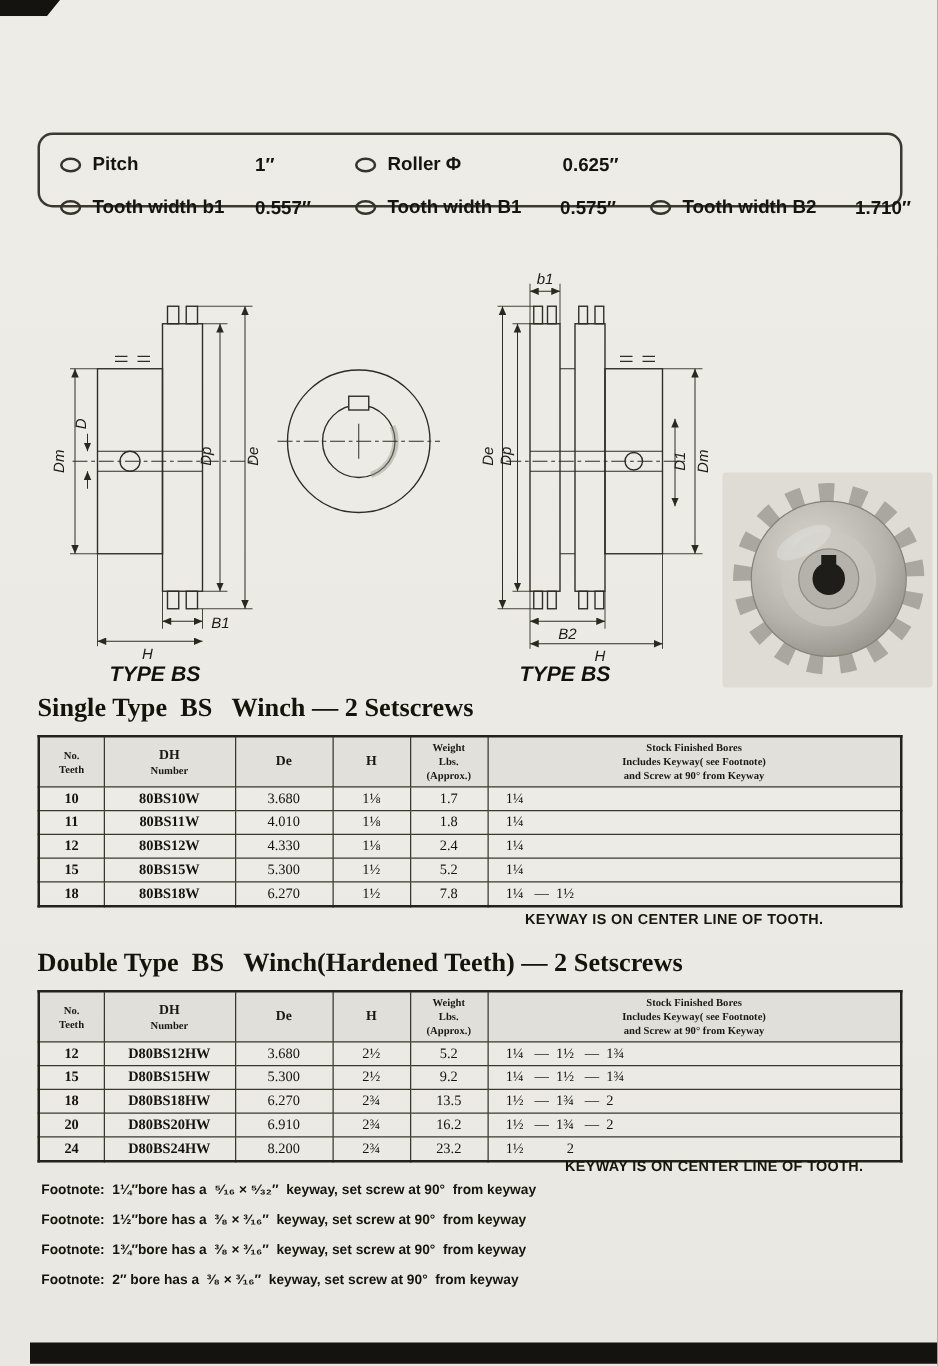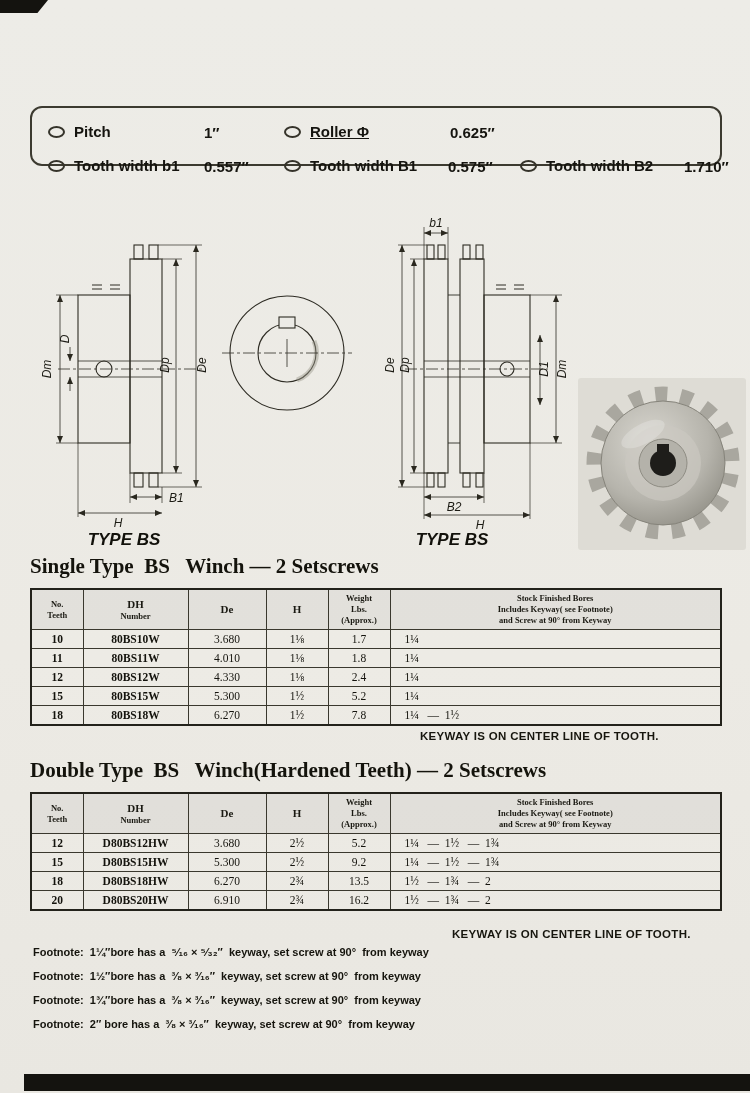--- a/index.html
+++ b/index.html
@@ -46,21 +46,21 @@
   <div class="corner-mark"></div>
 
 
   <div class="specs-box">
     <div class="spec-item" style="left:16px; top:15px;">
       <span class="oval"></span>
       <span class="spec-label">Pitch</span>
     </div>
     <span class="spec-value" style="left:172px; top:16px;">1″</span>
 
-    <div class="spec-item" style="left:252px; top:15px;text-decoration:underline;">
+    <div class="spec-item" style="left:252px; top:15px;">
       <span class="oval"></span>
       <span class="spec-label">Roller Φ</span>
     </div>
     <span class="spec-value" style="left:418px; top:16px;">0.625″</span>
 
     <div class="spec-item" style="left:16px; top:49px;">
       <span class="oval"></span>
       <span class="spec-label">Tooth width b1</span>
     </div>
     <span class="spec-value" style="left:172px; top:50px;">0.557″</span>
@@ -334,20 +334,28 @@
         <td class="bores">1½   —  1¾   —  2</td>
       </tr>
       <tr>
         <td class="teeth">20</td>
         <td class="dh">D80BS20HW</td>
         <td>6.910</td>
         <td>2¾</td>
         <td>16.2</td>
         <td class="bores">1½   —  1¾   —  2</td>
       </tr>
+      <tr>
+        <td class="teeth">24</td>
+        <td class="dh">D80BS24HW</td>
+        <td>8.200</td>
+        <td>2¾</td>
+        <td>23.2</td>
+        <td class="bores">1½            2</td>
+      </tr>
     </tbody>
   </table>
 
   <div class="keyway-note" style="left:452px; top:928px;">KEYWAY IS ON CENTER LINE OF TOOTH.</div>
 
   <div class="footnote" style="top:946px;">Footnote:  1¼″bore has a  ⁵⁄₁₆ × ⁵⁄₃₂″  keyway, set screw at 90°  from keyway</div>
   <div class="footnote" style="top:970px;">Footnote:  1½″bore has a  ³⁄₈ × ³⁄₁₆″  keyway, set screw at 90°  from keyway</div>
   <div class="footnote" style="top:994px;">Footnote:  1¾″bore has a  ³⁄₈ × ³⁄₁₆″  keyway, set screw at 90°  from keyway</div>
   <div class="footnote" style="top:1018px;">Footnote:  2″ bore has a  ³⁄₈ × ³⁄₁₆″  keyway, set screw at 90°  from keyway</div>
 

